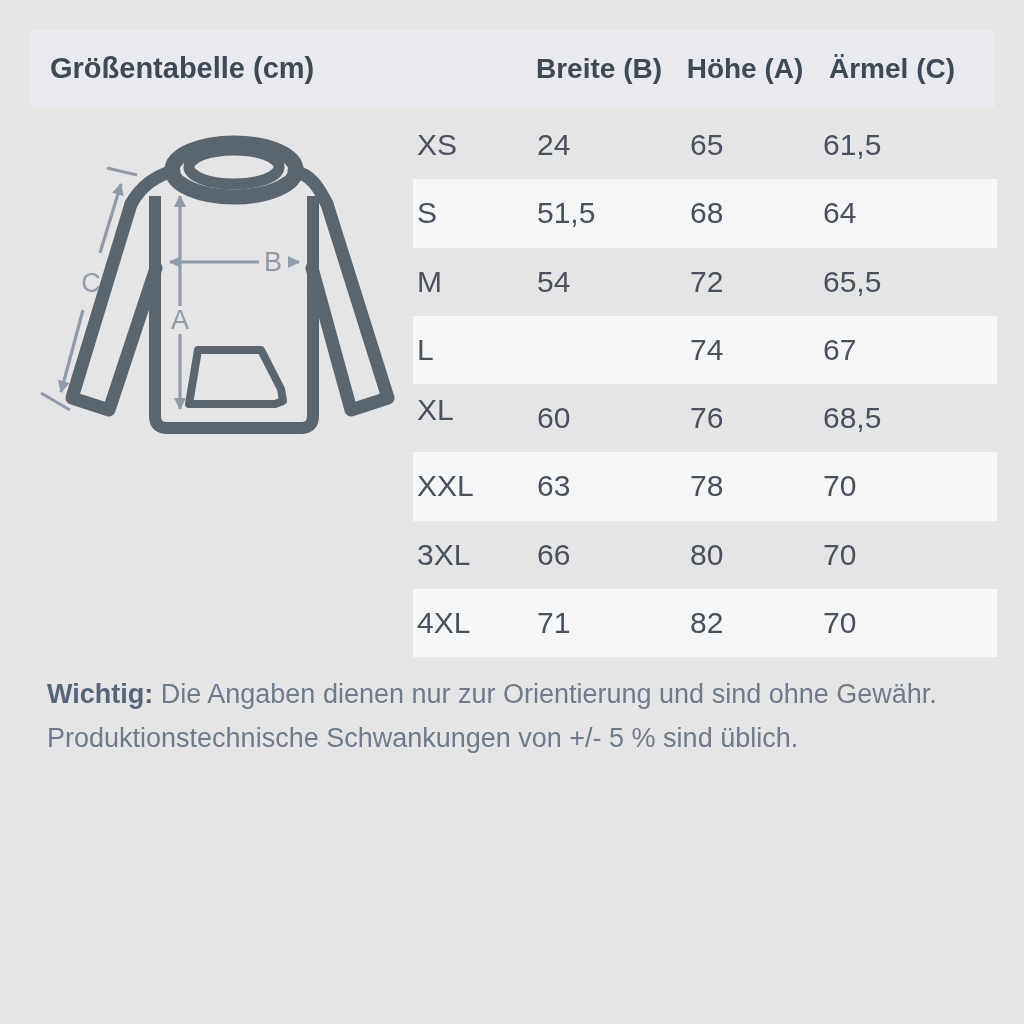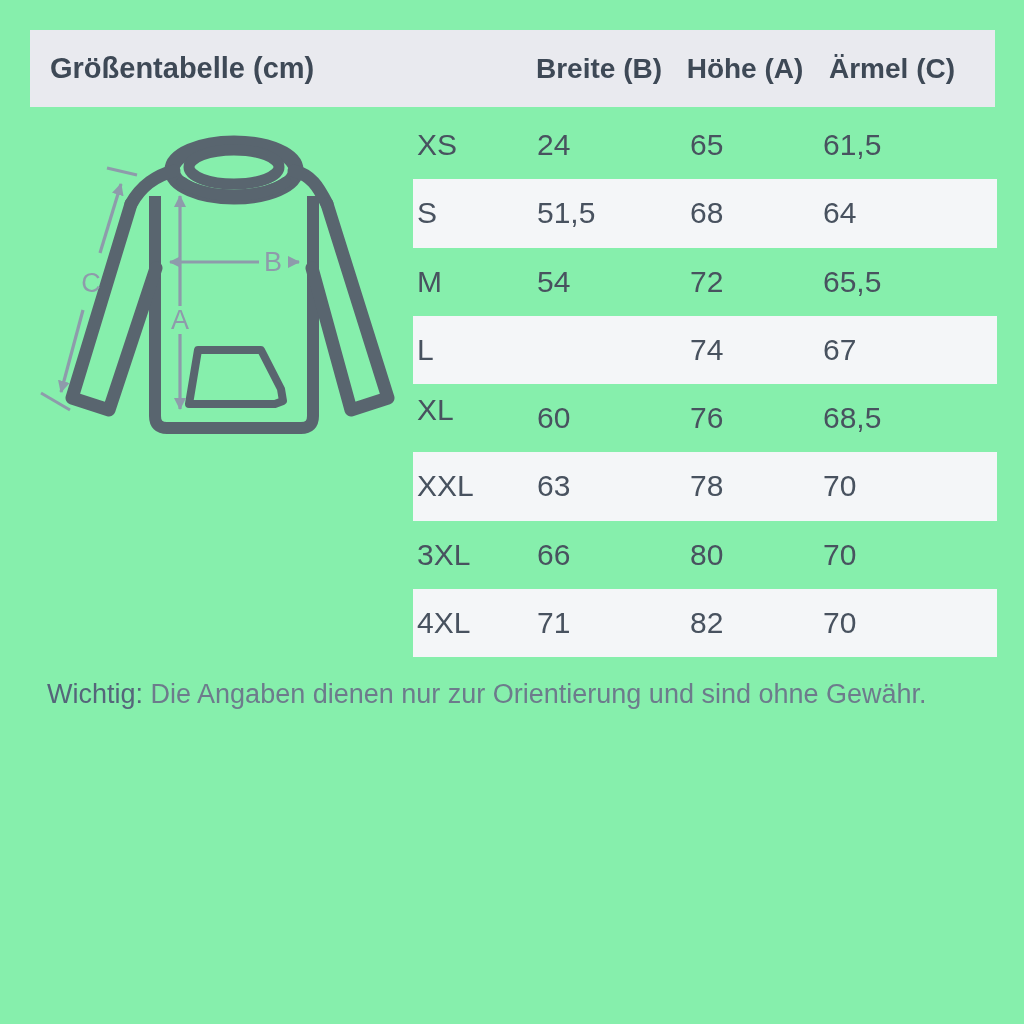--- a/index.html
+++ b/index.html
@@ -1,18 +1,18 @@
 <!DOCTYPE html>
 <html><head>
 <meta charset="utf-8">
 <style>
   html,body{margin:0;padding:0;background:#ffffff;}
   body{width:1024px;height:1024px;position:relative;overflow:hidden;
        font-family:"Liberation Sans","DejaVu Sans",sans-serif;}
-  .sheet{position:absolute;inset:0;background:#86efac;}
+  .sheet{position:absolute;inset:0;background:#e5e5e5;}
 
   
   .header-bar{position:absolute;left:30px;top:30px;width:965px;height:77px;background:#e9eaef;}
   .title{position:absolute;left:20px;top:0;height:77px;line-height:77px;
          font-size:29px;font-weight:bold;color:#3e4956;white-space:nowrap;}
   .colhead{position:absolute;top:0;height:77px;line-height:77px;width:200px;text-align:center;
            font-size:28px;font-weight:bold;color:#3e4956;white-space:nowrap;}
   .ch-b{left:469px}
   .ch-a{left:615px}
   .ch-c{left:762px}
@@ -22,21 +22,21 @@
   .trow{position:relative;height:68.25px;}
   .trow.striped{background:#f4f6f8;}
   .cell{position:absolute;top:0;height:68.25px;line-height:68.25px;width:160px;text-align:left;
         font-size:30px;color:#48525f;}
   .c0{left:4px}.c1{left:124px}.c2{left:277px}.c3{left:410px}
   .lift{top:-8px}
   .drop{top:0}
 
   
   .note{position:absolute;left:47px;top:672px;width:930px;font-size:27px;line-height:44px;color:#6d7b8c;}
-  .note b{color:#55657a;font-weight:normal;text-align:center;}
+  .note b{color:#55657a;font-weight:bold;text-align:center;}
 
   
   .diagram{position:absolute;left:30px;top:120px;width:400px;height:345px;}
   .diagram svg{display:block;width:400px;height:345px;}
   .garment{stroke:#59656f;fill:none;}
   .dim{stroke:#8e9bab;fill:none;}
   .dim-label{fill:#8e9bab;font-family:"Liberation Sans","DejaVu Sans",sans-serif;
              font-size:27px;}
 </style>
 </head>
@@ -142,15 +142,16 @@
     <div class="trow striped">
       <span class="cell c0">4XL</span>
       <span class="cell c1">71</span>
       <span class="cell c2">82</span>
       <span class="cell c3">70</span>
     </div>
   </div>
 
   <div class="note">
     <div><b>Wichtig:</b> <span>Die Angaben dienen nur zur Orientierung und sind ohne Gewähr.</span></div>
+    <div>Produktionstechnische Schwankungen von +/- 5 % sind üblich.</div>
   </div>
 
 </div>
 
 </body></html>

